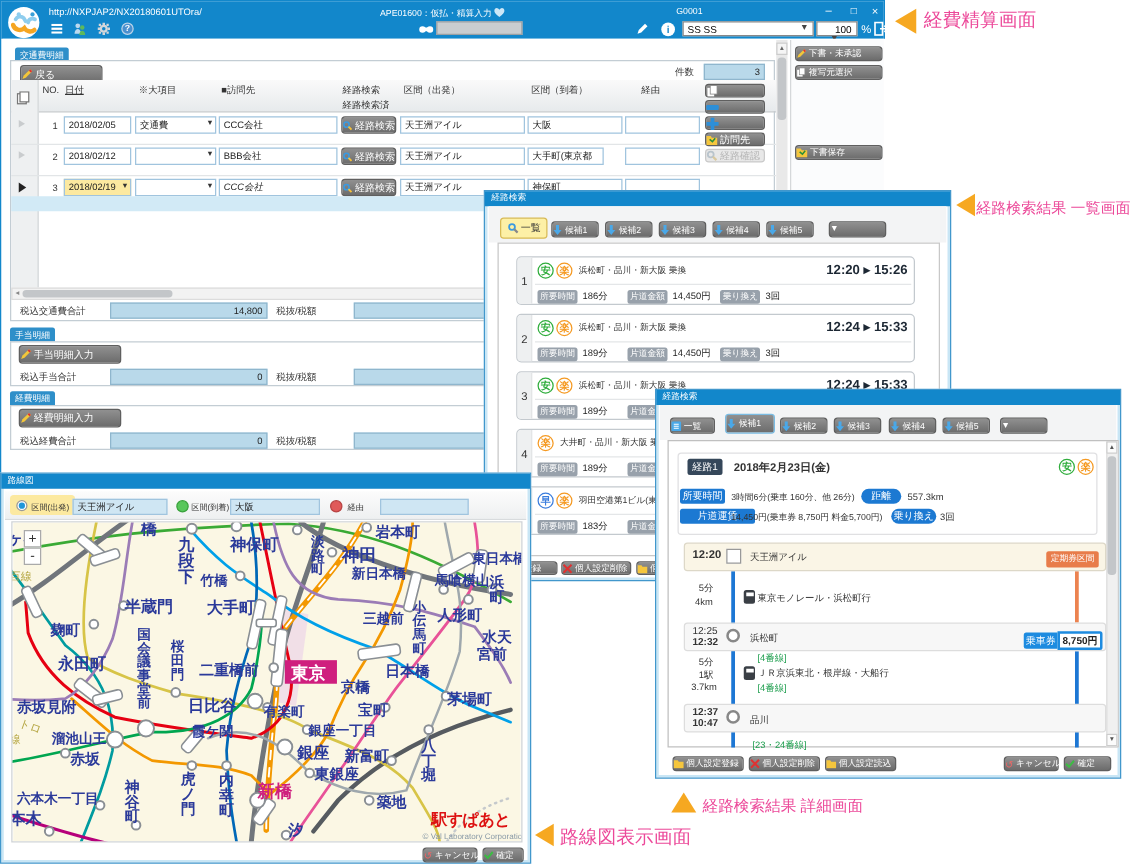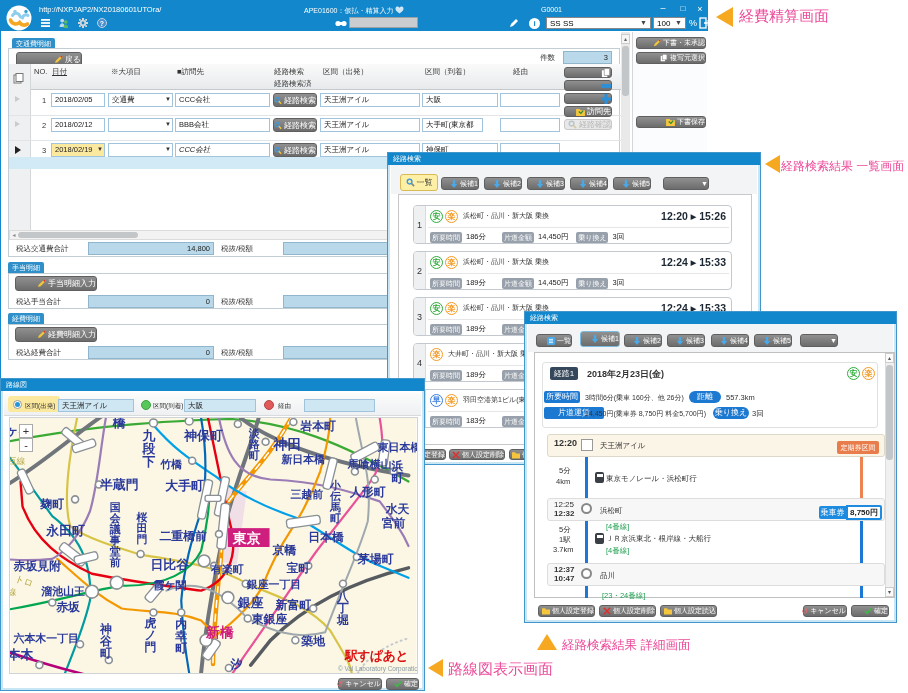--- a/index.html
+++ b/index.html
@@ -1,19 +1,19 @@
 <!DOCTYPE html>
 <html><head><meta charset="utf-8">
 <style>
 *{margin:0;padding:0;box-sizing:border-box;font-family:"Liberation Sans",sans-serif;}
 html,body{width:908px;height:693px;background:#fff;overflow:hidden;position:relative;}
 .ab{position:absolute;}
 .win{position:absolute;background:#fff;border:1px solid #4197cc;box-shadow:inset 0 0 0 2px #c9e6f5;}
 .tbar{position:absolute;left:0;top:0;right:0;height:12px;background:#1287cb;color:#fff;font-size:7px;line-height:12px;padding-left:5px;}
-.gb{position:absolute;background:linear-gradient(#909090,#6c6c6c);border:1px solid #5f5f5f;border-radius:3px;color:#fff;font-size:8px;display:flex;align-items:center;justify-content:flex-end;gap:2px;white-space:nowrap;}
+.gb{position:absolute;background:linear-gradient(#909090,#6c6c6c);border:1px solid #5f5f5f;border-radius:3px;color:#fff;font-size:8px;display:flex;align-items:center;justify-content:flex-start;gap:2px;white-space:nowrap;}
 .fld{position:absolute;background:#fff;border:1px solid #a0c4de;font-size:7.5px;color:#222;padding:1px 3px;overflow:hidden;white-space:nowrap;line-height:1.3;}
 .bfld{background:#b9d9ea;border:1px solid #8fb6cd;text-align:right;}
 .lbl{position:absolute;font-size:7.5px;color:#333;white-space:nowrap;}
 .tag{position:absolute;background:#1c79d2;color:#fff;font-size:8px;border-radius:2px;text-align:center;line-height:11px;}
 .gtag{background:#98a1ab;color:#fff;font-size:7px;border-radius:2px;text-align:center;display:inline-block;line-height:11px;}
 .circ{display:inline-block;width:13px;height:13px;border-radius:50%;background:#fff;font-size:8px;line-height:12px;text-align:center;font-weight:bold;}
 .an{border:1.5px solid #2fad3c;color:#2fad3c;}
 .raku{border:1.5px solid #f59a23;color:#f59a23;}
 .haya{border:1.5px solid #3b7ddd;color:#3b7ddd;}
 .btab{position:absolute;background:#2e8fc9;color:#fff;font-size:7px;padding:1px 4px;border-radius:2px 2px 0 0;}
@@ -85,21 +85,21 @@
         <circle cx="9" cy="4.5" r="2.6"></circle>
         <rect x="4" y="3" width="4" height="3"></rect>
       </g>
     </svg>
   <div class="ab" style="left:348px;top:16px;width:69px;height:11px;background:#c9cdd0;border:1px solid #9aa0a4;"></div>
   <svg class="ab" style="left:508px;top:17px;" width="10" height="10" viewBox="0 0 10 10">
       <path d="M1 9l1-3 5-5 2 2-5 5z" fill="#fff"></path>
     </svg>
   <div class="ab" style="left:528px;top:17px;width:11px;height:11px;border-radius:50%;background:#fff;color:#1287cb;font-size:8px;font-weight:bold;text-align:center;line-height:11px;">i</div>
   <div class="ab" style="left:545px;top:16px;width:105px;height:12px;background:#fff;border:1px solid #888;font-size:8px;padding:1px 3px;">SS SS<span style="float:right;color:#444;font-size:7px;">▼</span></div>
-  <div class="ab" style="left:652px;top:16px;width:33px;height:12px;background:#fff;border:1px solid #888;font-size:8px;padding:1px 3px;">100<span style="float:right;color:#444;font-size:7px;">▼</span></div>
+  <div class="ab" style="left:652px;top:16px;width:33px;height:12px;background:#fff;border:1px solid #888;font-size:8px;padding:1px 14px;">100<span style="float:right;color:#444;font-size:7px;">▼</span></div>
   <div class="ab" style="left:688px;top:17px;color:#fff;font-size:9px;">%</div>
   <svg class="ab" style="left:698px;top:16px;" width="12" height="12" viewBox="0 0 12 12">
       <rect x="1" y="1" width="6" height="10" fill="none" stroke="#fff" stroke-width="1.3"></rect>
       <path d="M5 6h6M8.5 3.5L11 6 8.5 8.5" stroke="#fff" stroke-width="1.3" fill="none"></path>
     </svg>
 
   <div class="ab" style="left:1px;top:30px;width:706px;height:421px;background:#fff;"></div>
   <div class="btab" style="left:11px;top:37px;">交通費明細</div>
   <div class="fsbox" style="left:7px;top:47px;width:612px;height:209px;"></div>
 

